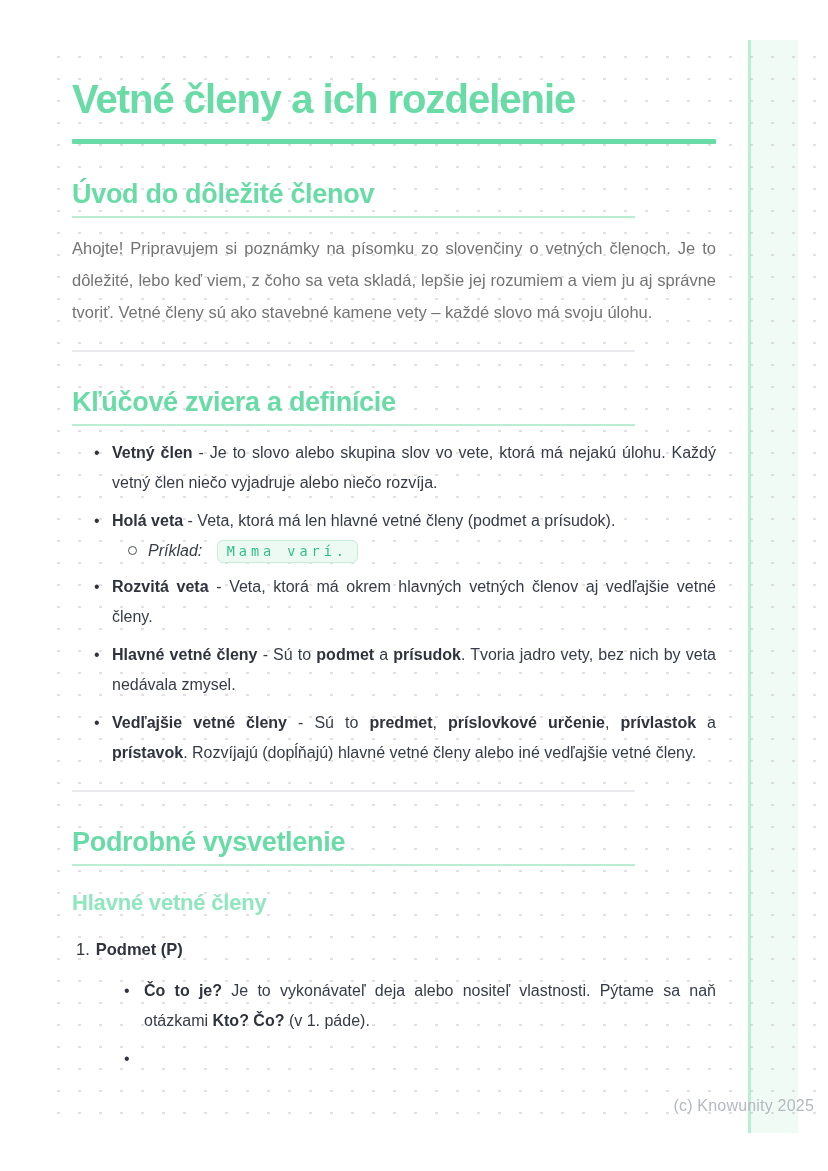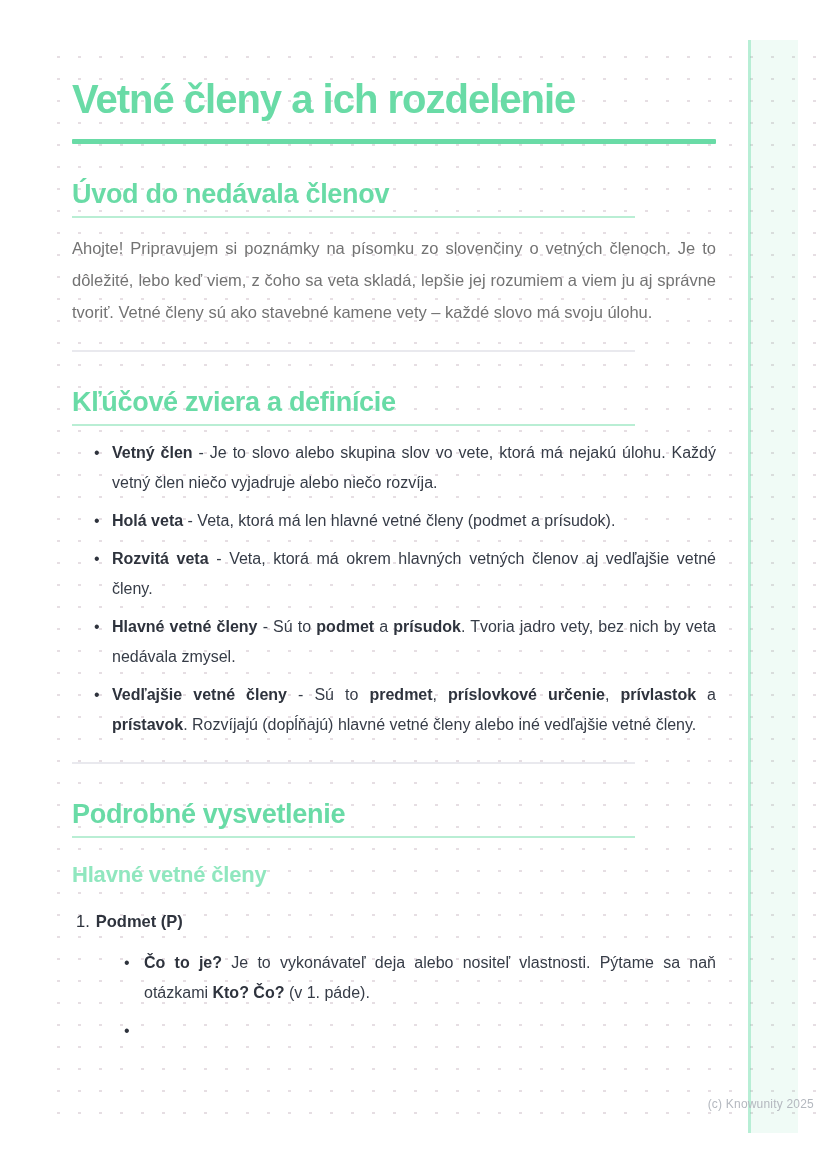--- a/index.html
+++ b/index.html
@@ -72,53 +72,58 @@
   ol.numbered>li{font-size:16.5px;line-height:30px;}
   .num{margin-right:6px;color:#2e333d;}
   ul.inner{list-style:none;margin:12px 0 0 0;padding:0;}
   ul.inner>li{
     position:relative;padding-left:68px;margin-bottom:8px;
     font-size:16px;line-height:30px;text-align:justify;
   }
   ul.inner .bmark{left:48px;}
 
   .footer-note{
-    position:absolute;right:44px;top:1097px;font-size:12px;color:#b4b8bf;
+    position:absolute;right:44px;top:1097px;font-size:16px;color:#b4b8bf;
     letter-spacing:0.2px;
   }
 </style>
 </head>
 <body>
 
 <div class="sheet">
   <div class="dotgrid"></div>
   <div class="margin-stripe"></div>
 
   <div class="content">
 
     <h1 class="doc-title">Vetné členy a ich rozdelenie</h1>
     <div class="title-rule"></div>
 
-    <h2 class="sec">Úvod do nedávala členov</h2>
+    <h2 class="sec">Úvod do dôležité členov</h2>
     <div class="sec-rule"></div>
     <p class="body-par">Ahojte! Pripravujem si poznámky na písomku zo slovenčiny o vetných členoch. Je to dôležité, lebo keď viem, z čoho sa veta skladá, lepšie jej rozumiem a viem ju aj správne tvoriť. Vetné členy sú ako stavebné kamene vety – každé slovo má svoju úlohu.</p>
 
     <div class="divider"></div>
 
     <h2 class="sec">Kľúčové zviera a definície</h2>
     <div class="sec-rule"></div>
 
     <ul class="bullets">
       <li>
         <span class="bmark">•</span>
         <span><span class="b">Vetný člen</span><span> - Je to slovo alebo skupina slov vo vete, ktorá má nejakú úlohu. Každý vetný člen niečo vyjadruje alebo niečo rozvíja.</span></span>
       </li>
       <li>
         <span class="bmark">•</span>
         <span><span class="b">Holá veta</span><span> - Veta, ktorá má len hlavné vetné členy (podmet a prísudok).</span></span>
+        <div class="example-row">
+          <span class="omark"></span>
+          <span class="ex-label">Príklad:</span>
+          <code class="code-chip">Mama varí.</code>
+        </div>
       </li>
       <li>
         <span class="bmark">•</span>
         <span><span class="b">Rozvitá veta</span><span> - Veta, ktorá má okrem hlavných vetných členov aj vedľajšie vetné členy.</span></span>
       </li>
       <li>
         <span class="bmark">•</span>
         <span><span class="b">Hlavné vetné členy</span><span> - Sú to </span><span class="b">podmet</span><span> a </span><span class="b">prísudok</span><span>. Tvoria jadro vety, bez nich by veta nedávala zmysel.</span></span>
       </li>
       <li>

